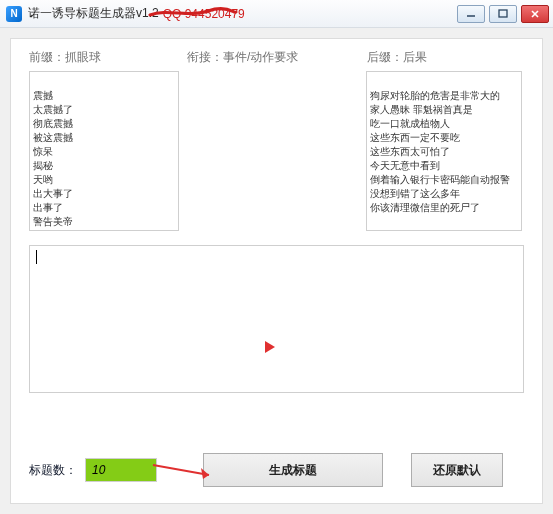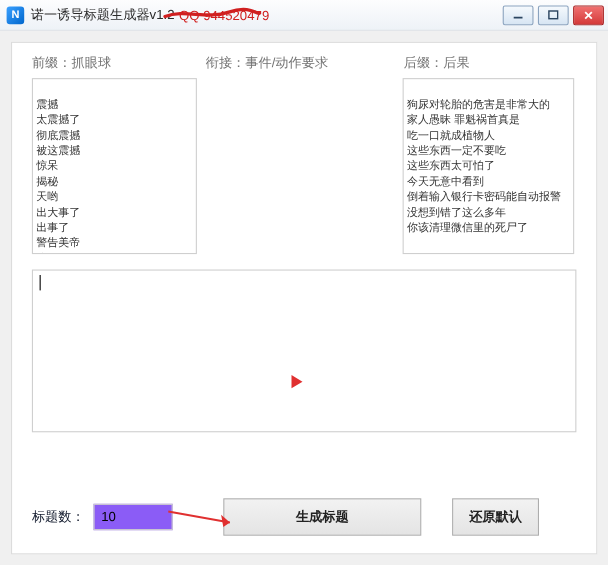--- a/index.html
+++ b/index.html
@@ -29,24 +29,24 @@
 #lb3 { left: 355px; width: 156px; }
 .listbox div { white-space: nowrap; overflow: hidden; text-overflow: clip; }
 
 .outbox { position: absolute; left: 18px; right: 18px; top: 206px; height: 148px; background: #fff; border: 1px solid #CFCFCF; padding: 4px; }
 .outbox .cursor { width: 1px; height: 14px; background: #000; margin-left: 2px; }
 
 .red-tri { position: absolute; left: 254px; top: 302px; width: 0; height: 0; border-left: 10px solid #e03030; border-top: 6px solid transparent; border-bottom: 6px solid transparent; }
 
 .bottombar { position: absolute; left: 18px; right: 18px; bottom: 14px; height: 38px; display: flex; align-items: center; }
 .countlbl { font-size: 12px; color: #0f172a; margin-right: 8px; }
-.countinput { width: 72px; height: 24px; border: 1px solid #CFCFCF; font-size: 12px; padding: 0 6px; background: #8b5cf6; }
+.countinput { width: 72px; height: 24px; border: 1px solid #CFCFCF; font-size: 12px; padding: 0 6px; background: #84cc16; font-style: italic; }
 .btn { height: 34px; border: 1px solid #adadad; background: linear-gradient(#f2f2f2,#e4e4e4); font-size: 12px; color: #222; display: flex; align-items: center; justify-content: center; font-weight: bold; }
 .btn-main { margin-left: 46px; width: 180px; }
-.btn-reset { margin-left: 28px; width: 79px; }
+.btn-reset { margin-left: 28px; width: 92px; }
 
 .red-arrow { position: absolute; left: 140px; bottom: 22px; width: 72px; height: 20px; pointer-events: none; }
 </style>
 </head>
 <body>
 
 <div class="titlebar">
   <div class="appicon">
       <span>N</span>
     </div>

